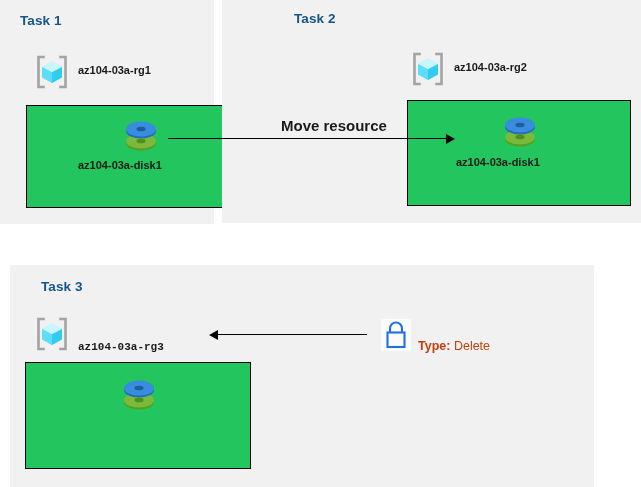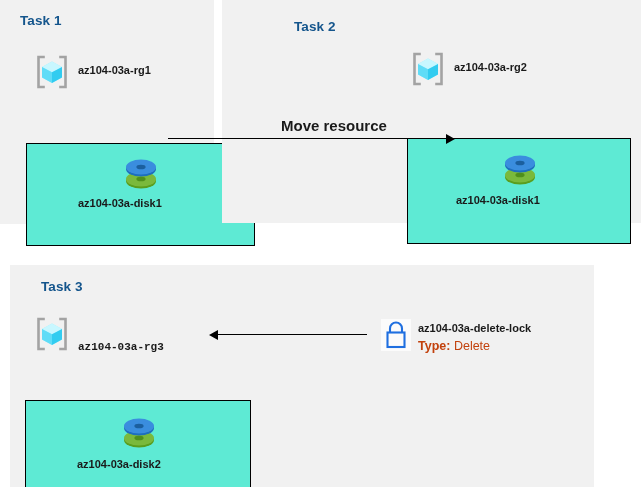--- a/index.html
+++ b/index.html
@@ -29,29 +29,28 @@
 
   .panel-title {
     position: absolute;
     font-size: 13.5px;
     font-weight: bold;
     color: #14558c;
     letter-spacing: 0.1px;
     white-space: nowrap;
   }
   #title-task1 { left: 20px;  top: 13px; }
-  #title-task2 { left: 72px;  top: 11px; margin-top: 8px; }
+  #title-task2 { left: 72px;  top: 11px; }
   #title-task3 { left: 25px;  top: 14px; margin-left: 6px; }
 
   .inner-box {
     position: absolute;
     border: 1px solid #000000;
-    background: #5eead4;
+    background: #22c55e;
     box-sizing: border-box;
-    margin-top: 38px;
   }
   #box-task1 { left: 26px;  top: 105px; width: 229px; height: 103px; }
   #box-task2 { left: 185px; top: 100px; width: 224px; height: 106px; }
   #box-task3 { left: 15px;  top: 97px;  width: 226px; height: 107px; }
 
   
   .rg-icon {
     position: absolute;
     width: 38px; height: 38px;
   }
@@ -203,30 +202,28 @@
       <div class="disk-icon" style="left:94px; top:12px;">
         <svg viewBox="0 0 38 40" xmlns="http://www.w3.org/2000/svg">
           <ellipse cx="19" cy="27" rx="15" ry="7.6" fill="#5a9e1f"></ellipse>
           <ellipse cx="19" cy="25" rx="15" ry="7.6" fill="#7ab93c"></ellipse>
           <ellipse cx="19" cy="25" rx="4.6" ry="2.3" fill="#4f8f1c"></ellipse>
           <ellipse cx="19" cy="15" rx="15" ry="7.6" fill="#1e6fbd"></ellipse>
           <ellipse cx="19" cy="13" rx="15" ry="7.6" fill="#3a8dde"></ellipse>
           <ellipse cx="19" cy="13" rx="4.6" ry="2.3" fill="#1b5f9e"></ellipse>
         </svg>
       </div>
-      <div class="res-label" style="left:51px; top:57px;">az104-03a-disk2</div>
     </div>
 
     <div class="lock-icon" style="left:371px; top:54px;">
       <svg viewBox="0 0 30 32" xmlns="http://www.w3.org/2000/svg">
         <path d="M9 14 L9 9.5 A6 6 0 0 1 21 9.5 L21 14" fill="none" stroke="#1f6fe0" stroke-width="2.1"></path>
         <rect x="6.5" y="13.5" width="17" height="14.5" fill="none" stroke="#1f6fe0" stroke-width="2.1"></rect>
       </svg>
     </div>
-    <div class="res-label" style="left:408px; top:57px;">az104-03a-delete-lock</div>
     <div class="res-label-sub" style="left:408px; top:74px;">
       <b>Type:</b><span>&nbsp;</span><span>Delete</span>
     </div>
   </div>
 
   <div class="arrow-line" style="left:218px; top:334px; width:149px;"></div>
   <div class="arrow-head left" style="left:209px; top:329.5px;"></div>
 
 </div>
 

